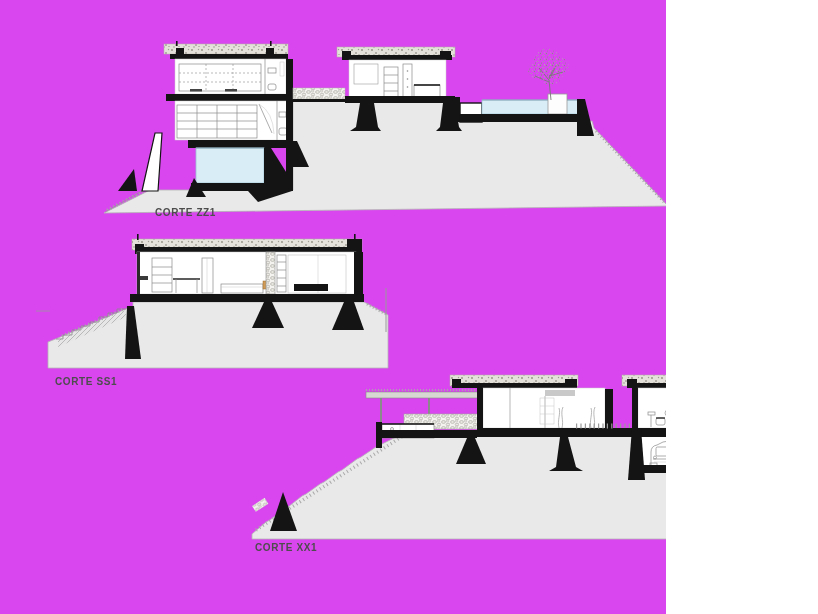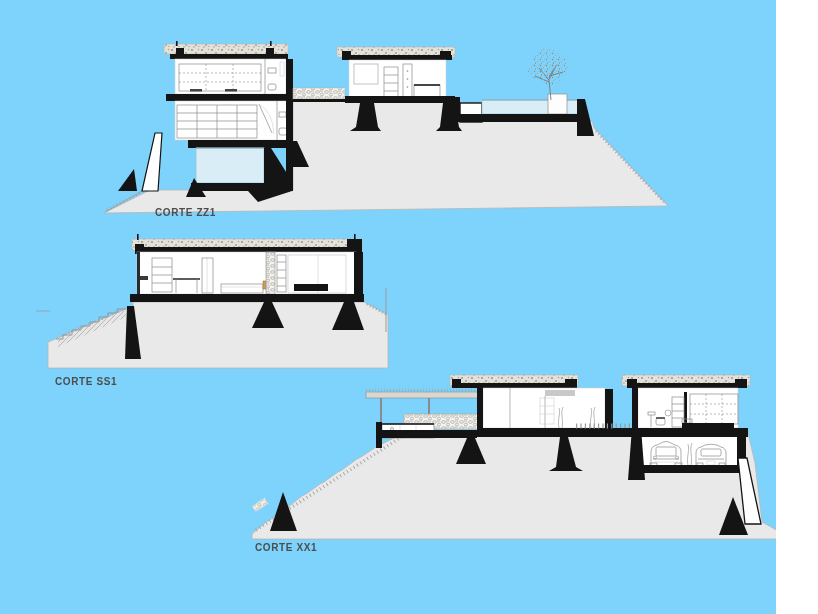--- a/index.html
+++ b/index.html
@@ -1,19 +1,19 @@
 <!DOCTYPE html>
 <html><head>
 <meta charset="utf-8">
 <style>
   html,body{margin:0;padding:0;background:#ffffff;}
   .sheet{
     position:relative;
-    width:776px;height:614px;
-    background:#7dd3fc;
+    width:666px;height:614px;
+    background:#d946ef;
     font-family:"Liberation Sans", sans-serif;
     overflow:hidden;
   }
   svg{display:block}
   .lbl{
     font-family:"Liberation Sans", sans-serif;
     font-size:10px;
     font-weight:bold;
     letter-spacing:0.6px;
     fill:#4d4d4d;

